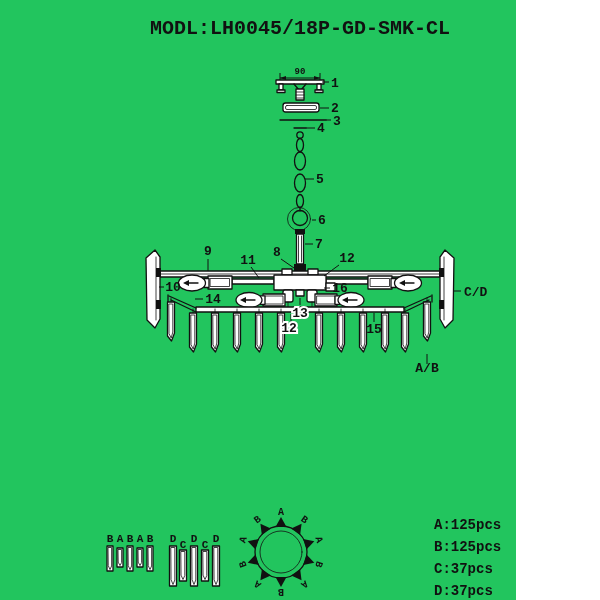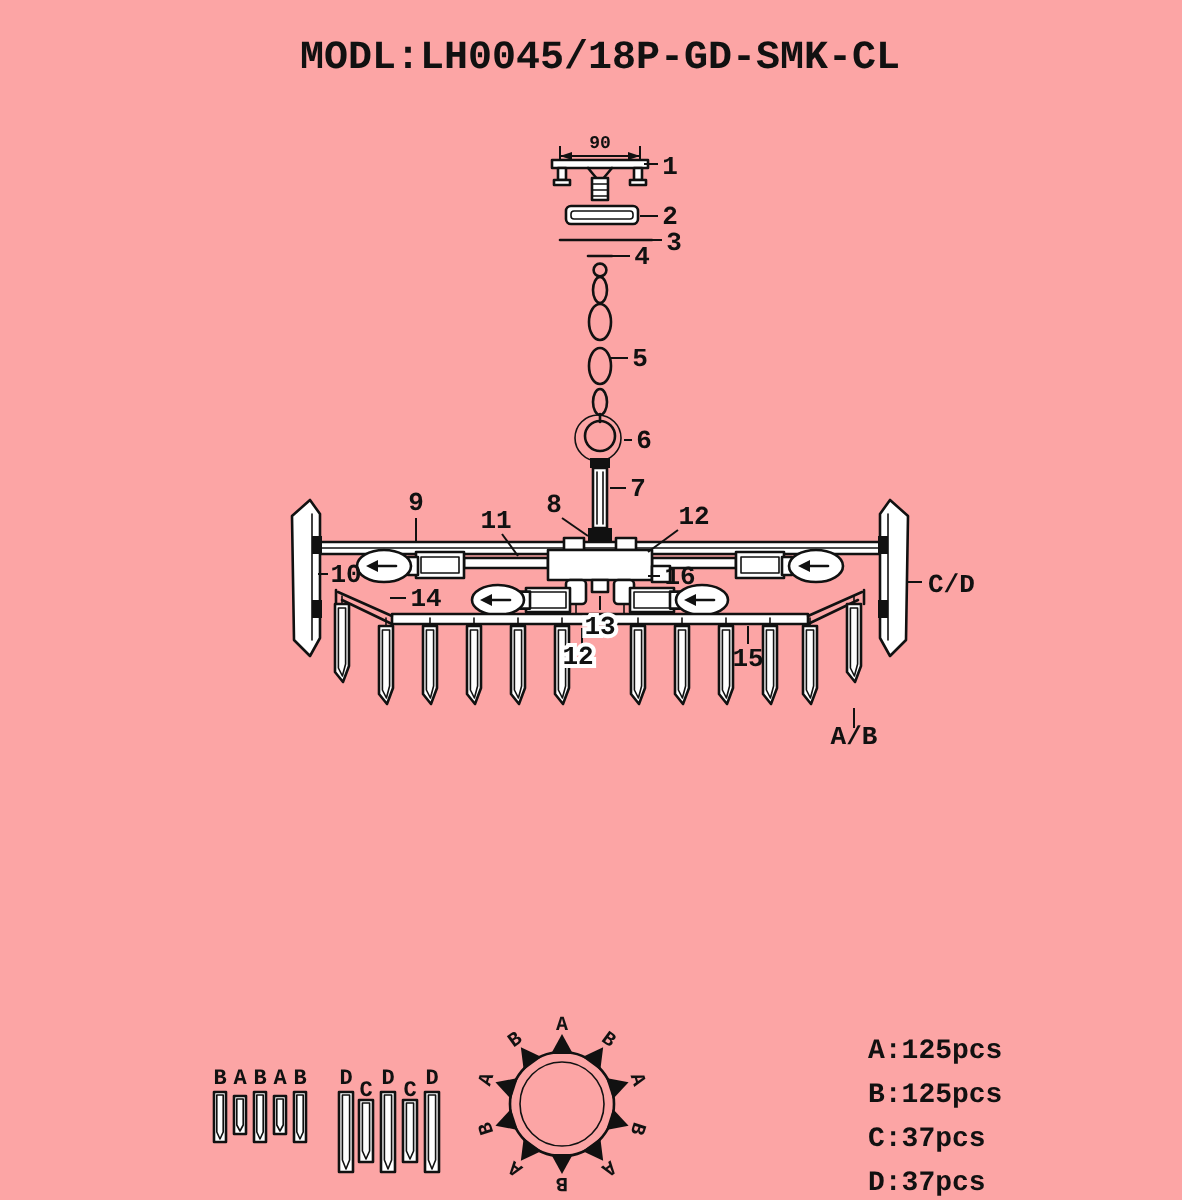--- a/index.html
+++ b/index.html
@@ -1,16 +1,16 @@
 <!DOCTYPE html>
 <html><head>
 <meta charset="utf-8">
 <style>
   html,body{margin:0;padding:0;background:#fff;}
-  .page{position:relative;width:591px;height:600px;background:#fca5a5;overflow:hidden;
+  .page{position:relative;width:516px;height:600px;background:#22c55e;overflow:hidden;
         font-family:"Liberation Mono", monospace;}
   svg{display:block;}
   .s{stroke:#111;fill:none;stroke-width:1.3;stroke-linecap:round;stroke-linejoin:round;}
   .w{stroke:#111;fill:#fff;stroke-width:1.3;stroke-linejoin:round;}
   .f{fill:#111;stroke:none;}
   .thin{stroke-width:0.8;}
   .ld{stroke:#111;stroke-width:1;fill:none;}
   .lbl{font:bold 13px "Liberation Mono",monospace;fill:#111;}
   .halo{paint-order:stroke;stroke:#fff;stroke-width:4px;}
   .dim{font:bold 9px "Liberation Mono",monospace;fill:#111;}

